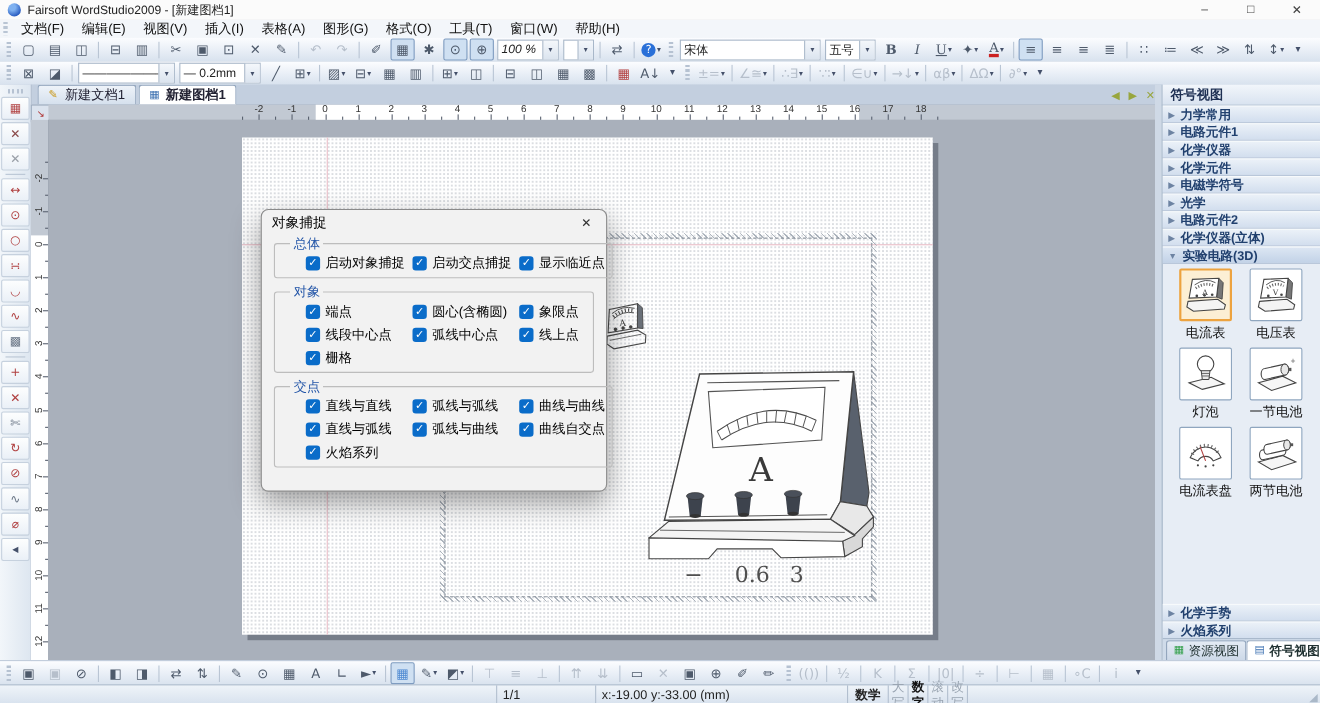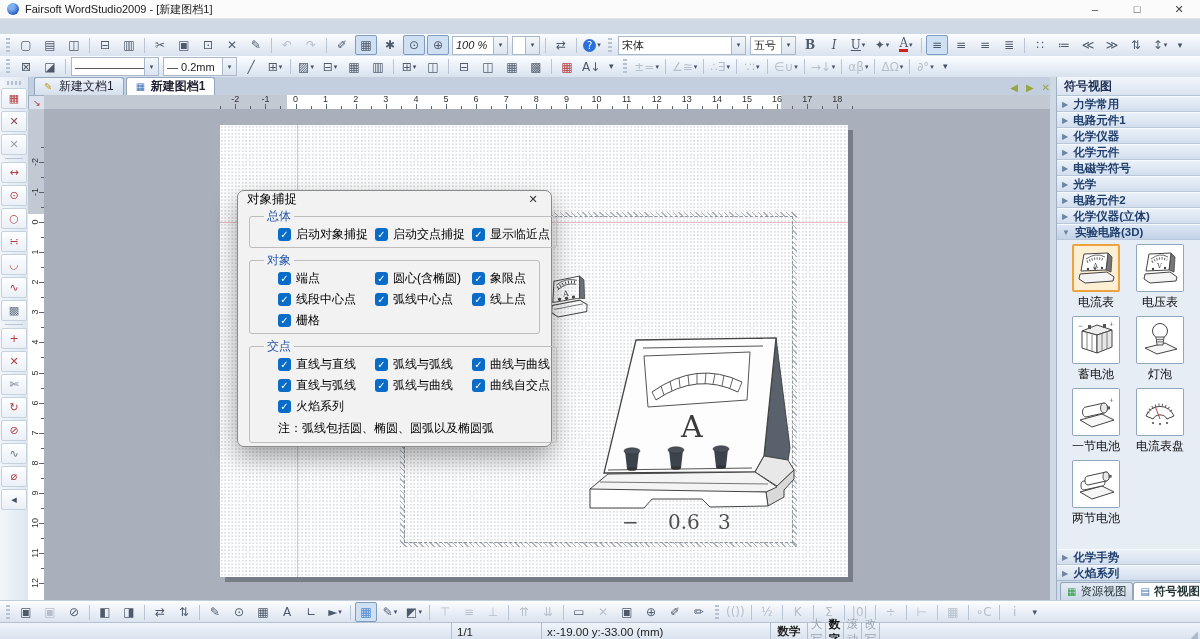--- a/index.html
+++ b/index.html
@@ -166,20 +166,35 @@
   <div class="titlebar">
     <span class="applogo"></span>
     <span class="apptitle">Fairsoft WordStudio2009 - [新建图档1]</span>
     <div class="wincontrols">
       <span class="winbtn">–</span>
       <span class="winbtn">□</span>
       <span class="winbtn">✕</span>
     </div>
   </div>
 
+  <div class="menubar">
+    <span class="mgrip"></span>
+    <div style="display:flex">
+        <div class="mitem">文档(F)</div>
+        <div class="mitem">编辑(E)</div>
+        <div class="mitem">视图(V)</div>
+        <div class="mitem">插入(I)</div>
+        <div class="mitem">表格(A)</div>
+        <div class="mitem">图形(G)</div>
+        <div class="mitem">格式(O)</div>
+        <div class="mitem">工具(T)</div>
+        <div class="mitem">窗口(W)</div>
+        <div class="mitem">帮助(H)</div>
+      </div>
+  </div>
 
   <div class="tbar" id="tb1">
       <div class="tgrip"></div>
       <div class="tbtn">
         <span class="g">▢</span>
       </div>
       <div class="tbtn">
         <span class="g">▤</span>
       </div>
       <div class="tbtn">
@@ -788,38 +803,20 @@
             <circle cx="13" cy="21" r="1.2" fill="#444"></circle>
               <circle cx="25" cy="20" r="1.2" fill="#444"></circle>
             <path d="M5,26 L30,24 L37,29 L36,33 L10,35 L4,31 Z" fill="#f4f4f4" stroke="#444" stroke-width="1"></path>
           </svg>
         </span>
         <span class="sblabel">电压表</span>
       </div>
       <div class="sbitem">
         <span class="sbicon">
           <svg width="40" height="40" viewBox="0 0 40 40">
-            <path d="M6,11 L21,5 L36,10 L21,15 Z" fill="#eee" stroke="#444" stroke-width="1"></path>
-            <path d="M6,11 L21,15 L21,33 L6,28 Z" fill="#fff" stroke="#444" stroke-width="1"></path>
-            <path d="M21,15 L36,10 L36,27 L21,33 Z" fill="#e6e6e6" stroke="#444" stroke-width="1"></path>
-            <line x1="11" y1="13" x2="11" y2="30" stroke="#666" stroke-width="0.8"></line>
-            <line x1="16" y1="14.5" x2="16" y2="31.5" stroke="#666" stroke-width="0.8"></line>
-            <line x1="26" y1="13" x2="26" y2="31" stroke="#666" stroke-width="0.8"></line>
-            <line x1="31" y1="11.5" x2="31" y2="29" stroke="#666" stroke-width="0.8"></line>
-            <rect x="12" y="5" width="3" height="4" fill="#555"></rect>
-              <rect x="27" y="4" width="3" height="4" fill="#555"></rect>
-            <text x="2" y="8" font-size="6" fill="#444">−</text>
-              <text x="33" y="6" font-size="6" fill="#444">+</text>
-          </svg>
-        </span>
-        <span class="sblabel">蓄电池</span>
-      </div>
-      <div class="sbitem">
-        <span class="sbicon">
-          <svg width="40" height="40" viewBox="0 0 40 40">
             <path d="M5,28 L25,23 L37,29 L17,34 Z" fill="#f6f6f6" stroke="#444" stroke-width="1"></path>
             <circle cx="20" cy="11" r="7.5" fill="#fff" stroke="#444" stroke-width="1"></circle>
             <path d="M16,17 L24,17 L23,25 L17,25 Z" fill="#e8e8e8" stroke="#444" stroke-width="0.9"></path>
             <line x1="16.6" y1="19.5" x2="23.4" y2="19.5" stroke="#444" stroke-width="0.7"></line>
             <line x1="16.8" y1="21.8" x2="23.2" y2="21.8" stroke="#444" stroke-width="0.7"></line>
           </svg>
         </span>
         <span class="sblabel">灯泡</span>
       </div>
       <div class="sbitem">
@@ -1118,18 +1115,17 @@
             </label>
             <label class="chk">
               <span class="box">✓</span>
               <span>曲线自交点</span>
             </label>
             <label class="chk">
               <span class="box">✓</span>
               <span>火焰系列</span>
             </label>
           </div>
-          <div class="gnote">注：弧线包括圆、椭圆、圆弧以及椭圆弧</div>
         </fieldset>
       </div>
   </div>
 
 </div>
 
 </body></html>

